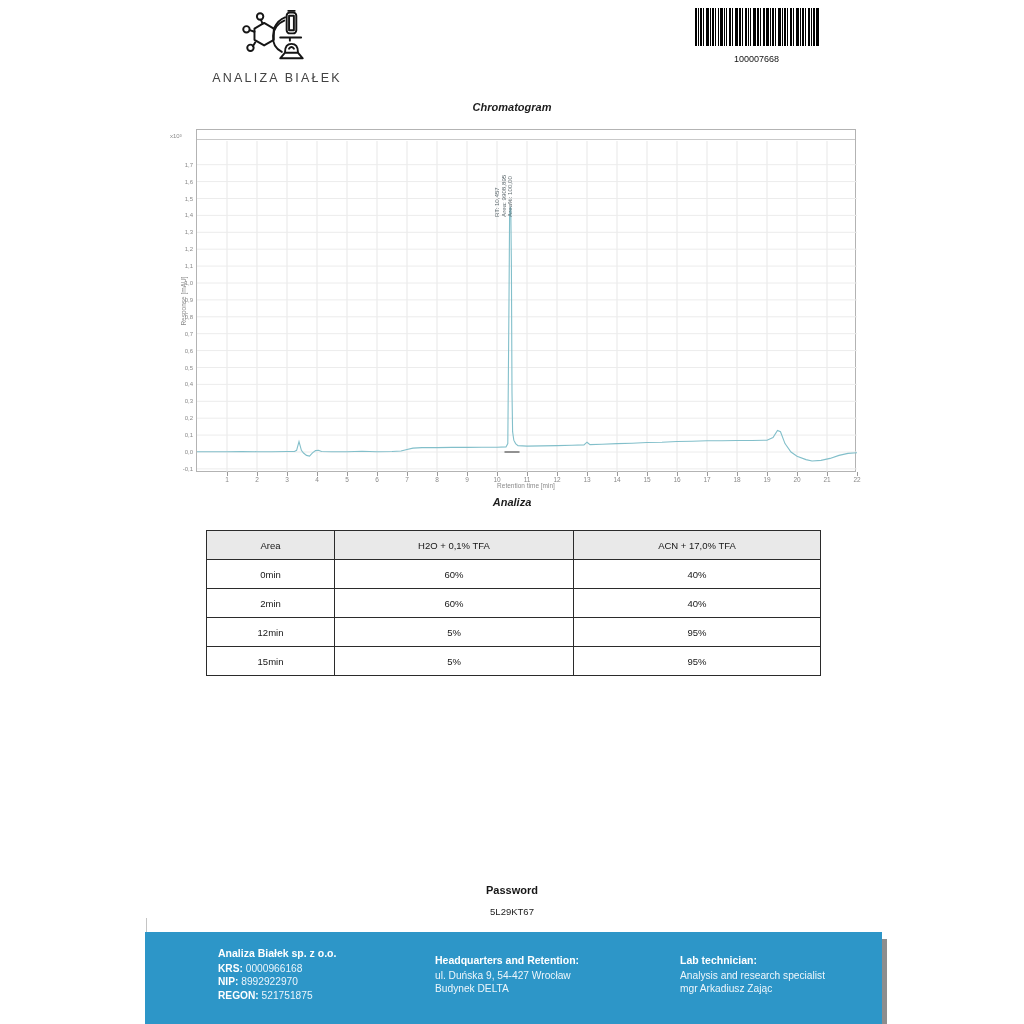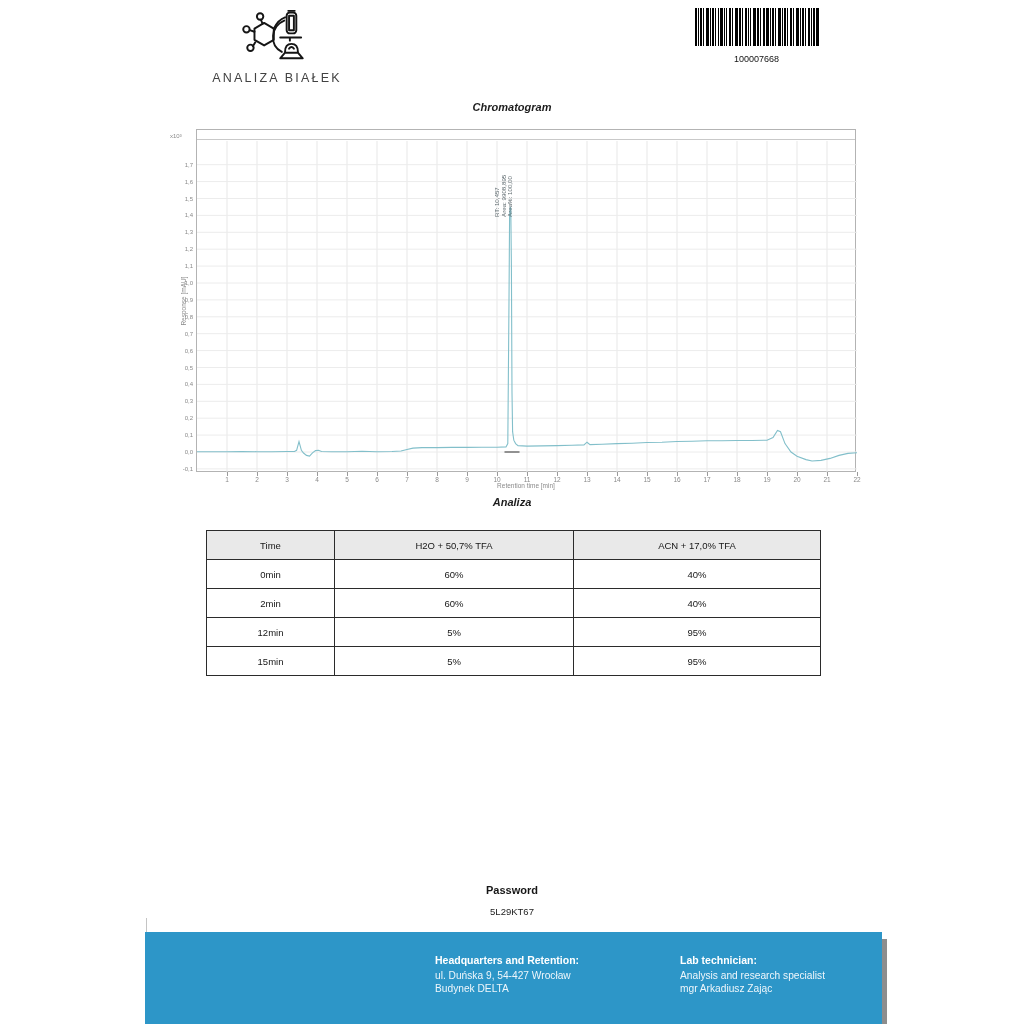--- a/index.html
+++ b/index.html
@@ -244,22 +244,22 @@
 
 <div class="abs h-title" style="top:496px">Analiza</div>
 <table id="method-table">
   <colgroup>
       <col class="col-time">
       <col class="col-a">
       <col class="col-b">
     </colgroup>
   <thead>
       <tr>
-        <th>Time</th>
-        <th>H2O + 50,7% TFA</th>
+        <th>Area</th>
+        <th>H2O + 0,1% TFA</th>
         <th>ACN + 17,0% TFA</th>
       </tr>
     </thead>
   <tbody>
       <tr>
         <td>0min</td>
         <td>60%</td>
         <td>40%</td>
       </tr>
       <tr>
@@ -278,20 +278,28 @@
         <td>95%</td>
       </tr>
     </tbody>
 </table>
 
 <div class="abs pw-label">Password</div>
 <div class="abs pw-value">5L29KT67</div>
 
 <div class="abs" id="page-edge"></div>
 <div class="abs" id="footer">
+  <div class="f-col" id="f-col1">
+    <div class="f-title">Analiza Białek sp. z o.o.</div>
+    <div id="company-ids">
+        <div><b>KRS: </b><span class="f-val">0000966168</span></div>
+        <div><b>NIP: </b><span class="f-val">8992922970</span></div>
+        <div><b>REGON: </b><span class="f-val">521751875</span></div>
+      </div>
+  </div>
   <div class="f-col" id="f-col2">
     <div class="f-title">Headquarters and Retention:</div>
     <div class="f-line">ul. Duńska 9, 54-427 Wrocław</div>
     <div class="f-line">Budynek DELTA</div>
   </div>
   <div class="f-col" id="f-col3">
     <div class="f-title">Lab technician:</div>
     <div class="f-line">Analysis and research specialist</div>
     <div class="f-line">mgr Arkadiusz Zając</div>
   </div>

